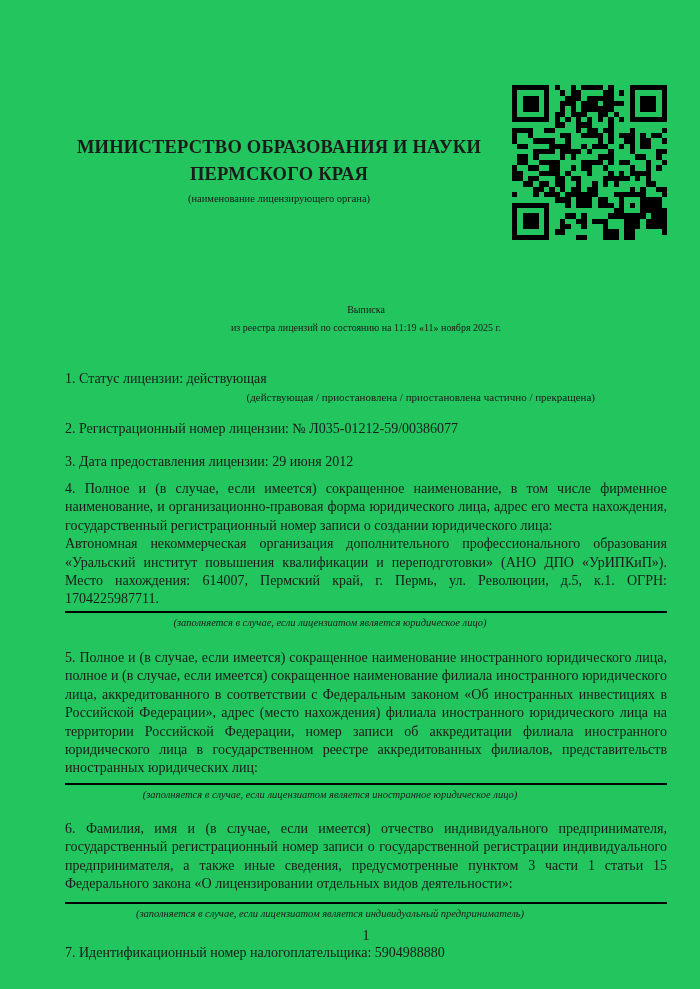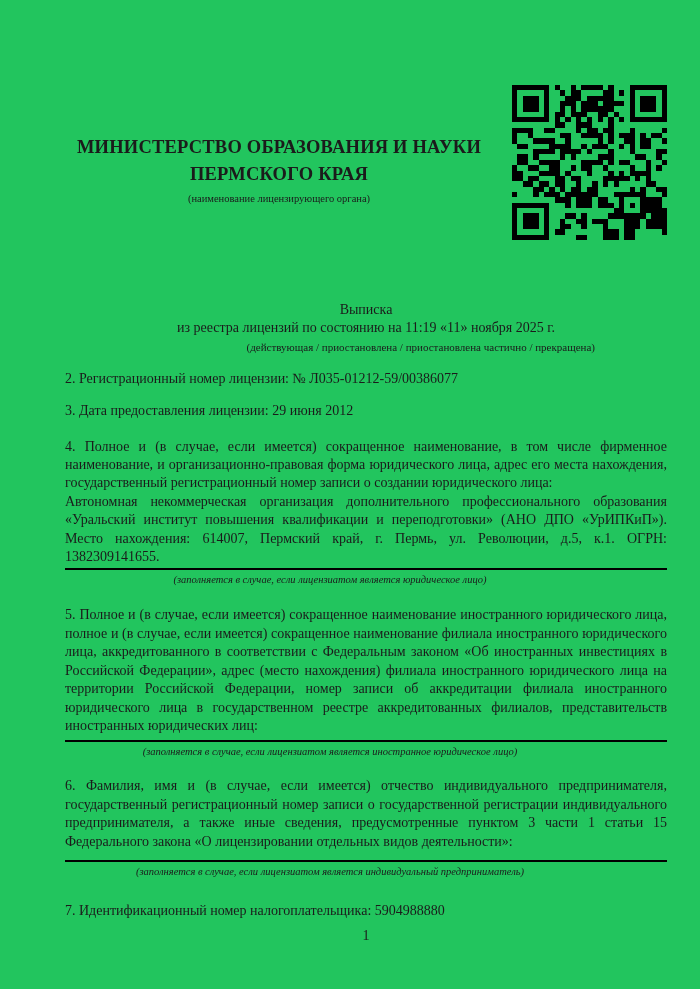--- a/index.html
+++ b/index.html
@@ -48,34 +48,34 @@
     margin-left: auto;
     width: 155px;
     height: 155px;
   }
   .qr-wrap svg { display: block; }
 
   
   .title-block {
     margin-top: 61px;
     text-align: center;
-    font-size: 14px;
+    font-size: 10px;
     line-height: 18.4px;
   }
 
   
   .item {
     font-size: 14px;
     line-height: 18.4px;
   }
   .just { text-align: justify; }
   .item-1 { margin-top: 32px; }
   .item-2 { margin-top: 16px; }
   .item-3 { margin-top: 14px; }
-  .item-4 { margin-top: 17px; }
+  .item-4 { margin-top: 9px; }
   .item-5 { margin-top: 20px; }
   .item-6 { margin-top: 19px; }
   .item-7 { margin-top: 24px; }
 
   .rule {
     border-bottom: 2px solid #000000;
     height: 0;
   }
   .rule-tight  { margin-top: 2px; }
   .rule-gap-sm { margin-top: 5px; }
@@ -545,29 +545,30 @@
           <rect x="22" y="28" width="1" height="1"></rect>
         </svg>
     </div>
   </div>
 
   <div class="title-block">
     <div>Выписка</div>
     <div>из реестра лицензий по состоянию на 11:19 «11» ноября 2025 г.</div>
   </div>
 
+  <div class="item item-1">1. Статус лицензии: действующая</div>
   <div class="status-note">(действующая / приостановлена / приостановлена частично / прекращена)</div>
 
   <div class="item item-2">2. Регистрационный номер лицензии: № Л035-01212-59/00386077</div>
 
   <div class="item item-3">3. Дата предоставления лицензии: 29 июня 2012</div>
 
   <div class="item item-4">
     <div class="just">4. Полное и (в случае, если имеется) сокращенное наименование, в том числе фирменное наименование, и организационно-правовая форма юридического лица, адрес его места нахождения, государственный регистрационный номер записи о создании юридического лица:</div>
-    <div class="just">Автономная некоммерческая организация дополнительного профессионального образования «Уральский институт повышения квалификации и переподготовки» (АНО ДПО «УрИПКиП»). Место нахождения: 614007, Пермский край, г. Пермь, ул. Революции, д.5, к.1. ОГРН: 1382309141655.</div>
+    <div class="just">Автономная некоммерческая организация дополнительного профессионального образования «Уральский институт повышения квалификации и переподготовки» (АНО ДПО «УрИПКиП»). Место нахождения: 614007, Пермский край, г. Пермь, ул. Революции, д.5, к.1. ОГРН: 1704225987711.</div>
     <div class="rule rule-tight"></div>
     <div class="fill-note">(заполняется в случае, если лицензиатом является юридическое лицо)</div>
   </div>
 
   <div class="item item-5">
     <div class="just">5. Полное и (в случае, если имеется) сокращенное наименование иностранного юридического лица, полное и (в случае, если имеется) сокращенное наименование филиала иностранного юридического лица, аккредитованного в соответствии с Федеральным законом «Об иностранных инвестициях в Российской Федерации», адрес (место нахождения) филиала иностранного юридического лица на территории Российской Федерации, номер записи об аккредитации филиала иностранного юридического лица в государственном реестре аккредитованных филиалов, представительств иностранных юридических лиц:</div>
     <div class="rule rule-gap-sm"></div>
     <div class="fill-note">(заполняется в случае, если лицензиатом является иностранное юридическое лицо)</div>
   </div>
 

